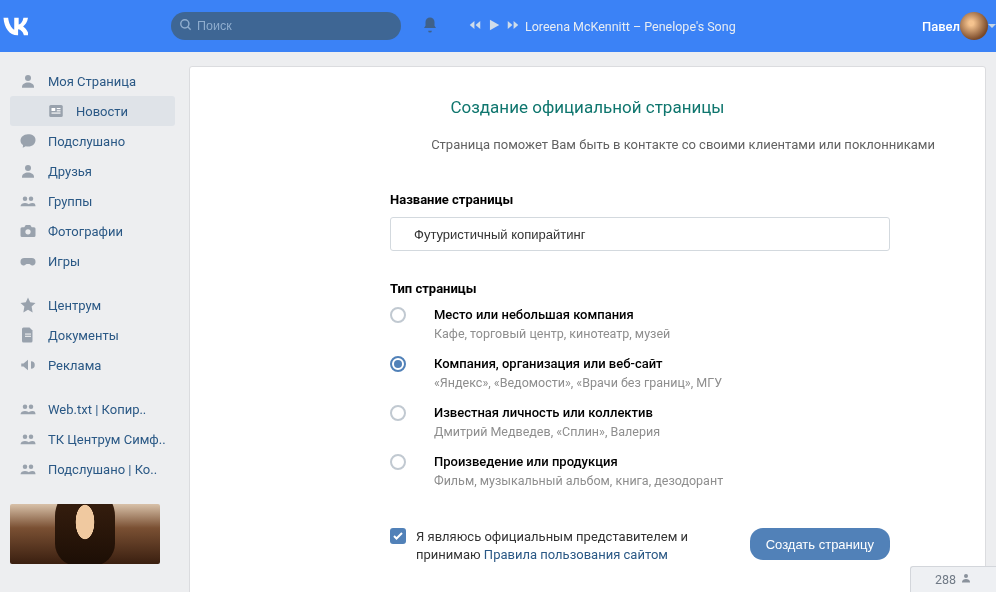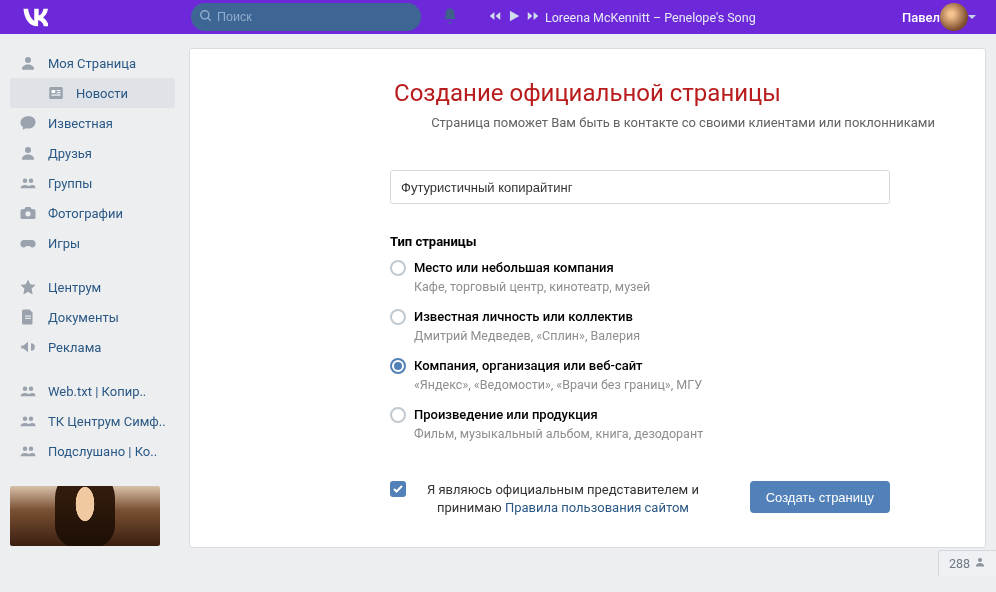--- a/index.html
+++ b/index.html
@@ -6,63 +6,63 @@
 body {
   font-family: -apple-system, BlinkMacSystemFont, "Segoe UI", Roboto, Helvetica, Arial, sans-serif;
   font-size: 13px;
   color: #2a2a2a;
   background: #edeef0;
   width: 996px;
   height: 592px;
   overflow: hidden;
 }
 .topbar {
-  height: 34px;
-  background: #6d28d9;
+  height: 52px;
+  background: #3b82f6;
   display: flex;
   align-items: center;
-  padding: 0 20px;
+  padding: 0 0;
 }
 .topbar-left { display: flex; align-items: center; width: 165px;}
 .logo svg { display:block; }
 .search { margin-left: 6px; flex: 0 0 230px; height: 28px; background: #3e6694; border-radius: 14px; display: flex; align-items: center; padding: 0 8px; }
 .search input { background: transparent; border: 0; color: #9cb7d4; font-size: 12.5px; outline: none; width: 100%; margin-left:4px; }
 .search input::placeholder { color: #8fadce; }
 .player { display: flex; align-items: center; gap: 4px; margin-left: 28px; color: #cfdcea; }
 .player .track { color: #e6ecf4; font-size: 12.5px; }
 .userbox { margin-left: auto; display: flex; align-items: center; color: #fff; font-weight: 500; font-size: 13px; }
 .avatar-small { width: 28px; height: 28px; border-radius: 50%; background: radial-gradient(circle at 40% 40%, #f5c38f 10%, #7a4a2a 70%); }
 .caret { width: 0; height: 0; border-left: 4px solid transparent; border-right: 4px solid transparent; border-top: 4px solid #c5d5e6;}
 .page { display: flex; padding: 14px 10px 0 10px; }
 .sidebar { width: 165px; }
 .nav-item { display: flex; align-items: center; height: 30px; padding: 0 8px; color: #2a5885; font-size: 13px; border-radius: 3px; cursor: pointer; gap: 10px;}
 .nav-item.active { background: #dfe3e8; padding-left: 36px; }
 .nav-icon { width:20px; display:flex; align-items:center; justify-content:center; color:#99a2ad;}
 .nav-spacer { height: 14px; }
 .content { flex: 1; margin-left: 14px; background: #fff; border: 1px solid #dbdcdf; border-radius: 3px; padding: 30px 50px 30px 50px; overflow:hidden;}
-h1.title { text-align: center; font-size: 24px; font-weight: 400; color: #b91c1c; margin-bottom: 8px;}
+h1.title { text-align: center; font-size: 17px; font-weight: 400; color: #0f766e; margin-bottom: 20px;}
 .subtitle { text-align: right; color: #626262; font-size: 13px; margin-bottom: 40px;}
 .form-block { width: 500px; margin-left: 150px;}
 .field-label { font-weight: 700; font-size: 13px; margin-bottom: 10px; color: #000;}
-.text-input { width: 100%; height: 34px; border: 1px solid #d3d9de; border-radius: 3px; padding: 0 10px; font-size: 13px; color: #333; outline: none;}
+.text-input { width: 100%; height: 34px; border: 1px solid #d3d9de; border-radius: 3px; padding: 0 23px; font-size: 13px; color: #333; outline: none;}
 .radio-group { margin-top: 30px; }
-.radio-row { display: flex; align-items: flex-start; margin-bottom: 14px; gap: 8px;}
+.radio-row { display: flex; align-items: flex-start; margin-bottom: 14px; gap: 28px;}
 .radio-circle { width: 16px; height: 16px; border-radius: 50%; border: 2px solid #c1c9d1; flex-shrink: 0; margin-top: 1px; display:flex; align-items:center; justify-content:center;}
 .radio-circle.selected { border-color: #5181b8; }
 .radio-circle.selected::after { content:''; width:8px; height:8px; border-radius:50%; background:#5181b8; }
 .radio-label { font-size: 13px; color: #000; font-weight: 500; line-height:18px;}
 .radio-desc { font-size: 12.5px; color: #8e8e8e; margin-top: 2px;}
 .footer-row { display: flex; align-items: flex-start; justify-content: space-between; margin-top: 40px; }
-.check-wrap { display: flex; gap: 10px; align-items: flex-start; max-width: 320px; text-align: center;}
+.check-wrap { display: flex; gap: 10px; align-items: flex-start; max-width: 320px;}
 .checkbox { width:16px; height:16px; border-radius:3px; background:#5181b8; flex-shrink:0; display:flex; align-items:center; justify-content:center;}
 .checkbox svg { display:block;}
 .check-text { font-size: 13px; color: #333; line-height: 18px;}
 .check-text a { color: #2a5885; text-decoration: none; }
-.btn-primary { background:#5181b8; color:#fff; border:0; border-radius:4px; height:32px; padding:0 16px; font-size:13px; cursor:pointer; font-weight:500;}
-.bottom-counter { position: fixed; right: 0; bottom: 16px; background:#eef0f3; border:1px solid #d3d6db; border-bottom:0; border-right:0; padding:5px 10px; font-size:12.5px; color:#6f7985; display:flex; align-items:center; gap:4px; border-top-left-radius:3px;}
+.btn-primary { background:#5181b8; color:#fff; border:0; border-radius:13px; height:32px; padding:0 16px; font-size:13px; cursor:pointer; font-weight:500;}
+.bottom-counter { position: fixed; right: 0; bottom: 0; background:#eef0f3; border:1px solid #d3d6db; border-bottom:0; border-right:0; padding:5px 24px; font-size:12.5px; color:#6f7985; display:flex; align-items:center; gap:4px; border-top-left-radius:3px;}
 .avatar-big { width: 150px; height:60px; background: linear-gradient(180deg,#d8c1a9 0%, #7a5033 40%, #3a1f10 100%); margin-top:20px; border-radius:2px; position:relative; overflow:hidden;}
 .avatar-big::after { content:''; position:absolute; left:45px; top:-18px; width:60px; height:80px; background: radial-gradient(ellipse 40% 55% at 50% 45%, #f0c9a0 38%, transparent 40%), linear-gradient(180deg,#3b2110 0%, #1c0e05 100%); border-radius:40px 40px 30px 30px;}
 .spacer-fill{flex:1;}
 </style>
 </head>
 <body>
 
 <div class="topbar">
   <div class="topbar-left">
     <span class="logo">
@@ -128,21 +128,21 @@
             </svg>
           </span>
           <span>Новости</span>
         </div>
         <div class="nav-item">
           <span class="nav-icon">
             <svg width="18" height="18" viewBox="0 0 24 24" fill="#99a2ad">
               <path d="M12 3C6 3 2 7 2 11.5c0 2.3 1.3 4.4 3.4 5.8L5 21l4-2c1 .2 2 .3 3 .3 6 0 10-4 10-8.8S18 3 12 3z"></path>
             </svg>
           </span>
-          <span>Известная</span>
+          <span>Подслушано</span>
         </div>
         <div class="nav-item">
           <span class="nav-icon">
             <svg width="18" height="18" viewBox="0 0 24 24" fill="#99a2ad">
               <circle cx="12" cy="8" r="4"></circle>
               <path d="M4 20c0-4 4-6 8-6s8 2 8 6v1H4v-1z"></path>
             </svg>
           </span>
           <span>Друзья</span>
         </div>
@@ -237,49 +237,50 @@
         </div>
       </div>
     <div class="avatar-big"></div>
   </div>
 
   <div class="content">
     <h1 class="title">Создание официальной страницы</h1>
     <div class="subtitle">Страница поможет Вам быть в контакте со своими клиентами или поклонниками</div>
 
     <div class="form-block">
+      <div class="field-label">Название страницы</div>
       <input class="text-input" value="Футуристичный копирайтинг" style="">
 
       <div class="radio-group">
         <div class="field-label">Тип страницы</div>
         <div id="radios">
             <div class="radio-row">
               <span class="radio-circle"></span>
               <div>
                 <div class="radio-label">Место или небольшая компания</div>
                 <div class="radio-desc">Кафе, торговый центр, кинотеатр, музей</div>
-              </div>
-            </div>
-            <div class="radio-row">
-              <span class="radio-circle"></span>
-              <div>
-                <div class="radio-label">Известная личность или коллектив</div>
-                <div class="radio-desc">Дмитрий Медведев, «Сплин», Валерия</div>
               </div>
             </div>
             <div class="radio-row">
               <span class="radio-circle selected"></span>
               <div>
                 <div class="radio-label">Компания, организация или веб-сайт</div>
                 <div class="radio-desc">«Яндекс», «Ведомости», «Врачи без границ», МГУ</div>
               </div>
             </div>
             <div class="radio-row">
               <span class="radio-circle"></span>
               <div>
+                <div class="radio-label">Известная личность или коллектив</div>
+                <div class="radio-desc">Дмитрий Медведев, «Сплин», Валерия</div>
+              </div>
+            </div>
+            <div class="radio-row">
+              <span class="radio-circle"></span>
+              <div>
                 <div class="radio-label">Произведение или продукция</div>
                 <div class="radio-desc">Фильм, музыкальный альбом, книга, дезодорант</div>
               </div>
             </div>
           </div>
       </div>
 
       <div class="footer-row">
         <div class="check-wrap">
           <span class="checkbox">

